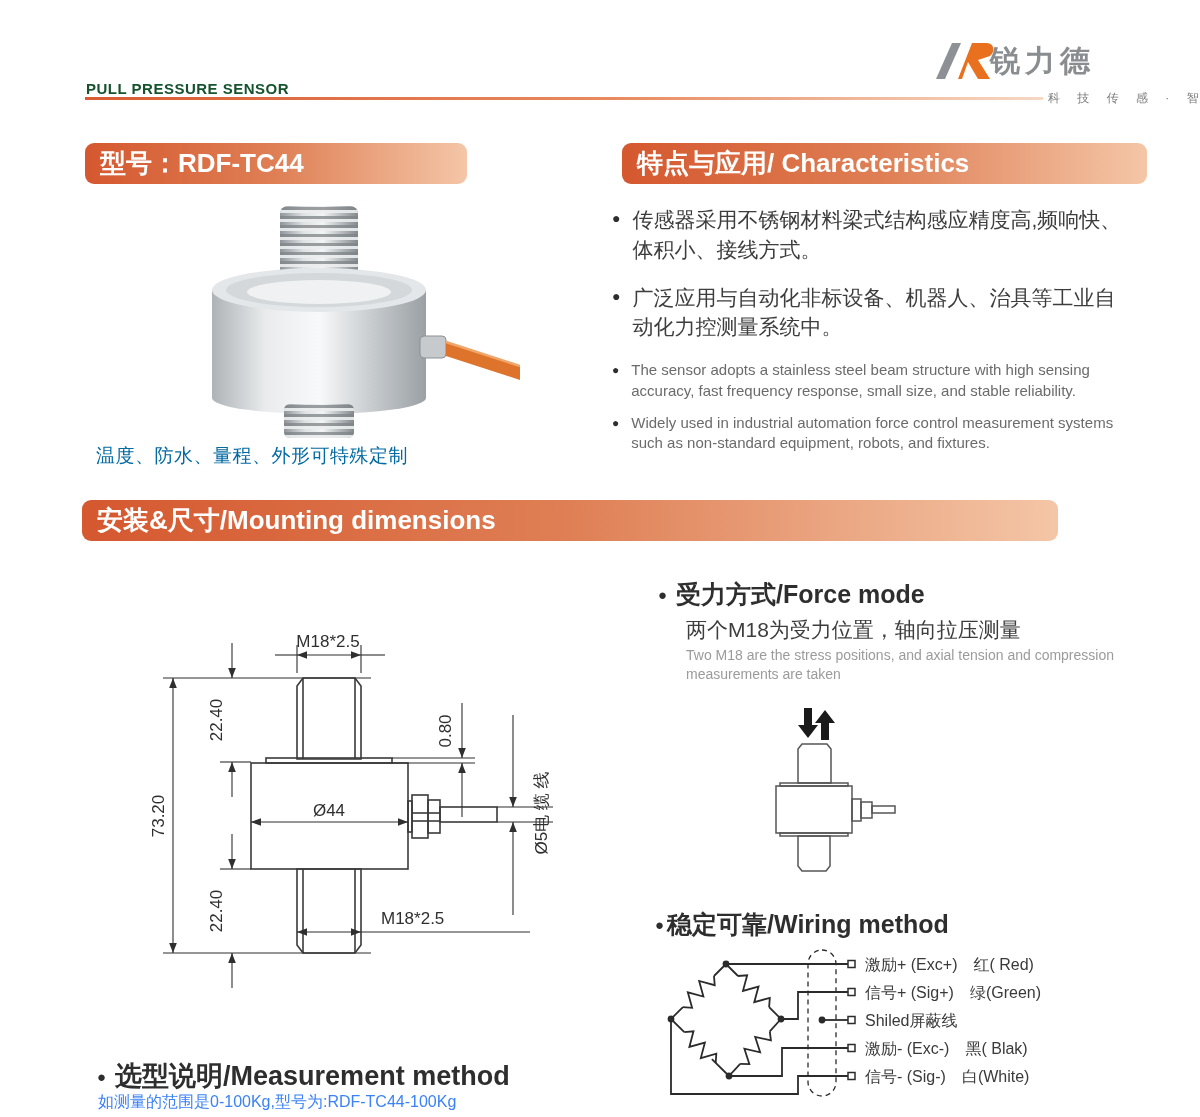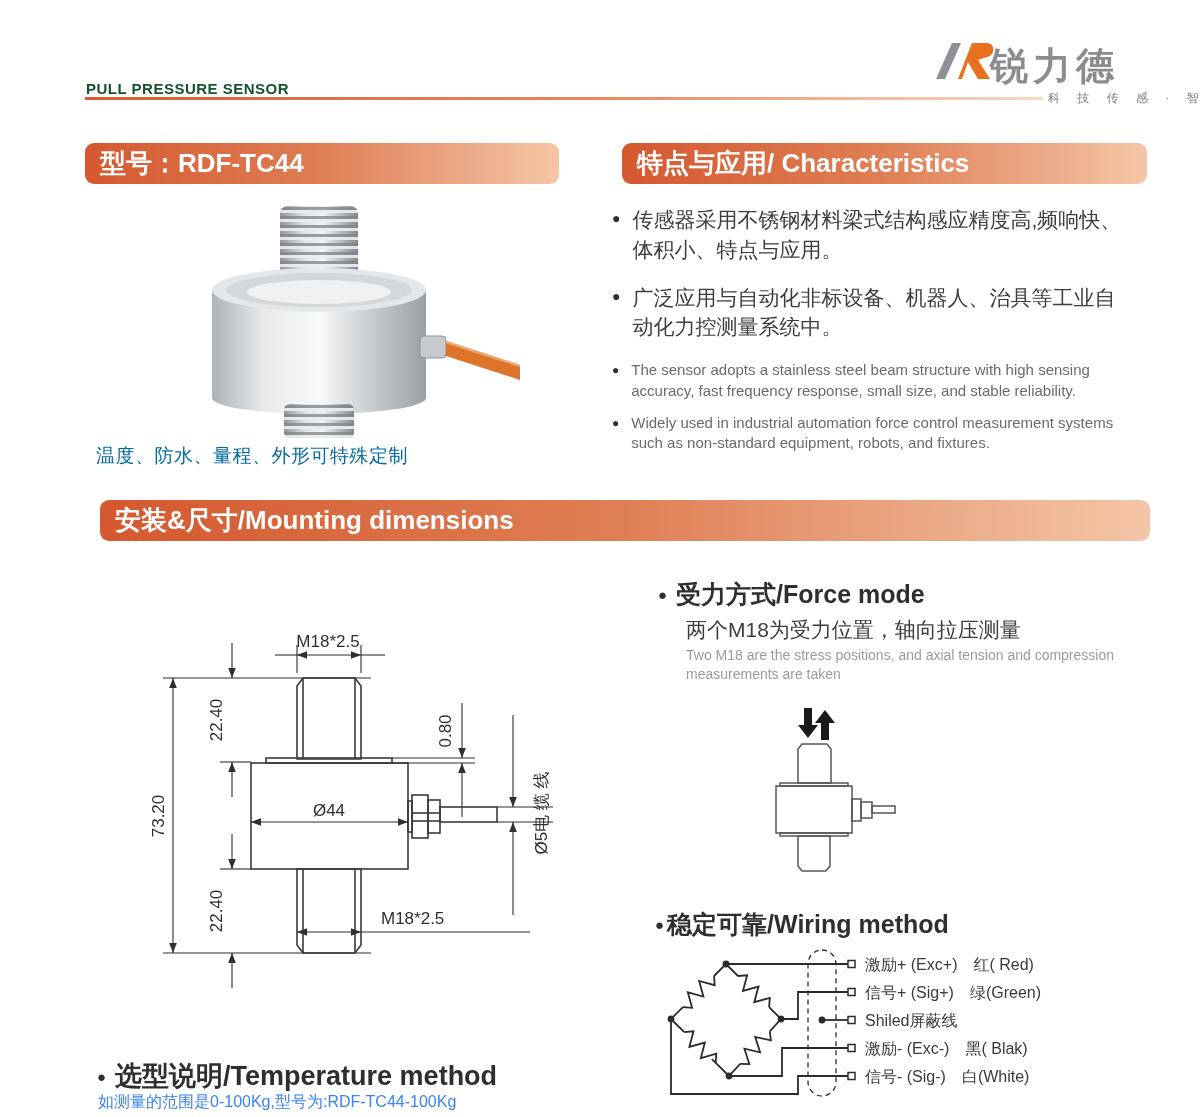--- a/index.html
+++ b/index.html
@@ -5,30 +5,30 @@
   * { margin:0; padding:0; box-sizing:border-box; }
   body { background:#ffffff; font-family:"Liberation Sans","DejaVu Sans",sans-serif; }
   #page { position:relative; width:1200px; height:1117px; background:#ffffff; overflow:hidden; }
 
   
   .title-zh { position:absolute; left:85px; top:38px; font-size:36px; font-weight:bold; color:#E2572F; letter-spacing:2px; }
   .title-en { position:absolute; left:86px; top:80px; font-size:15px; font-weight:bold; color:#14532d; letter-spacing:0.5px; }
   .head-rule { position:absolute; left:85px; top:97px; width:958px; height:3px;
                background:linear-gradient(90deg,#D95B32 0%,#E88A5F 55%,#F6D8C4 100%); }
   .logo-box { position:absolute; left:928px; top:33px; width:210px; height:70px; }
-  .logo-zh { position:absolute; left:62px; top:8px; font-size:38px; font-weight:bold; color:#8A8D90; letter-spacing:5px; }
+  .logo-zh { position:absolute; left:62px; top:8px; font-size:30px; font-weight:bold; color:#8A8D90; letter-spacing:5px; }
   .logo-tag { position:absolute; left:1048px; top:90px; font-size:12px; color:#7C7C7C; letter-spacing:7px; white-space:nowrap; }
 
   
   .banner { position:absolute; height:41px; border-radius:9px; display:flex; align-items:center;
             padding-left:15px; color:#ffffff; font-weight:bold; font-size:26px;
             background:linear-gradient(90deg,#D5582F 0%,#DF7F55 50%,#F4C6A7 100%); white-space:nowrap; }
-  .banner-model { left:85px; top:143px; width:474px; }
+  .banner-model { left:85px; top:143px; width:382px; }
   .banner-char  { left:610px; top:143px; width:525px;margin-left:12px; }
-  .banner-mount { left:100px; top:500px; width:1050px; }
+  .banner-mount { left:82px; top:500px; width:976px; }
 
   
   .char-list { position:absolute; left:612px; top:205px; width:525px; }
   .b-row { display:flex; margin-bottom:18px; }
   .b-dot-zh { font-size:14px; color:#2E2E2E; margin-right:12px; padding-top:5px; }
   .b-dot-en { font-size:12px; color:#2E2E2E; margin-right:12px; padding-top:3px; }
   .b-zh { font-size:21px; color:#3D3D3D; line-height:1.42; width:492px; }
   .b-en { font-size:15px; color:#6B6B6B; line-height:1.35; width:492px; }
 
   
@@ -62,21 +62,21 @@
   </div>
   <div class="logo-tag">科 技 传 感 · 智 创 未 来</div>
 
   <div class="banner banner-model">型号：RDF-TC44</div>
   <div class="banner banner-char">特点与应用/ Characteristics</div>
   <div class="banner banner-mount">安装&amp;尺寸/Mounting dimensions</div>
 
   <div class="char-list">
     <div class="b-row">
       <span class="b-dot-zh">●</span>
-      <span class="b-zh">传感器采用不锈钢材料梁式结构感应精度高,频响快、体积小、特点与应用。</span>
+      <span class="b-zh">传感器采用不锈钢材料梁式结构感应精度高,频响快、体积小、接线方式。</span>
     </div>
     <div class="b-row">
       <span class="b-dot-zh">●</span>
       <span class="b-zh">广泛应用与自动化非标设备、机器人、治具等工业自动化力控测量系统中。</span>
     </div>
     <div class="b-row" style="margin-bottom:12px;">
       <span class="b-dot-en">●</span>
       <span class="b-en">The sensor adopts a stainless steel beam structure with high sensing accuracy, fast frequency response, small size, and stable reliability.</span>
     </div>
     <div class="b-row">
@@ -270,17 +270,17 @@
       <text x="210" y="22">激励+ (Exc+)　红( Red)</text>
       <text x="210" y="50">信号+ (Sig+)　绿(Green)</text>
       <text x="210" y="78">Shiled屏蔽线</text>
       <text x="210" y="106">激励-  (Exc-)　黑( Blak)</text>
       <text x="210" y="134">信号-  (Sig-)　白(White)</text>
     </g>
   </svg>
 
   <div class="sec-head" style="left:97px; top:1058px; font-size:27px;">
     <span class="sec-dot">●</span>
-    <span>选型说明/Temperature method</span>
+    <span>选型说明/Measurement method</span>
   </div>
   <div class="mm-note">如测量的范围是0-100Kg,型号为:RDF-TC44-100Kg</div>
 
 </div>
 
 </body></html>

